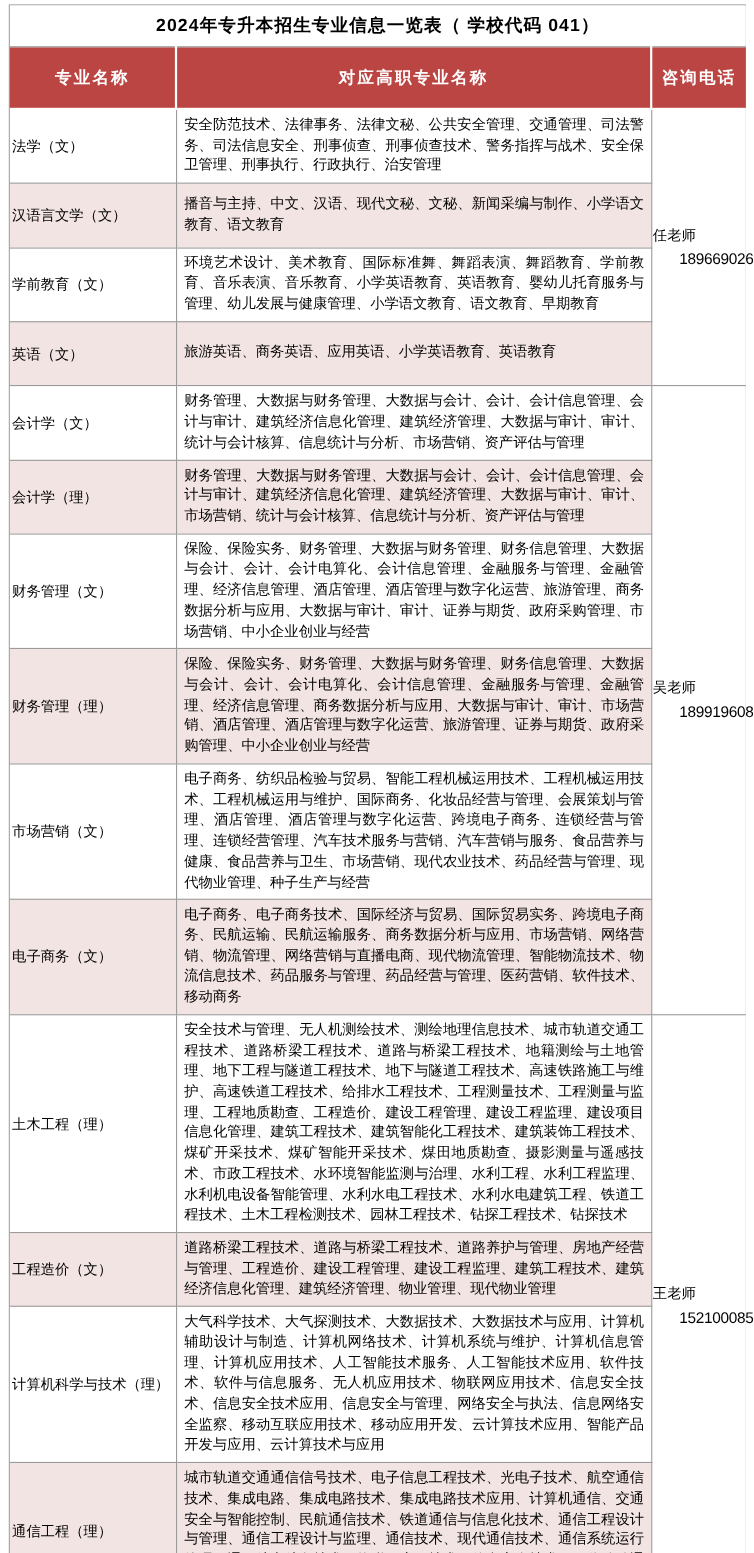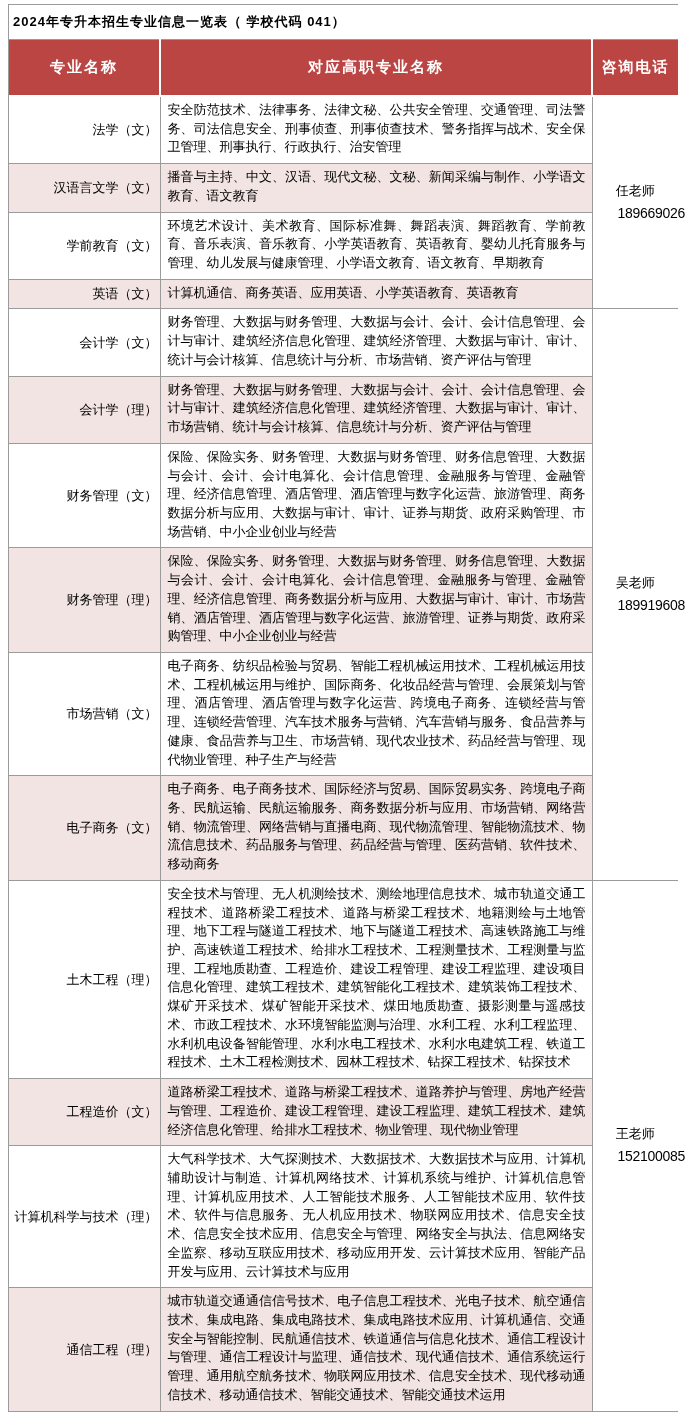--- a/index.html
+++ b/index.html
@@ -21,21 +21,22 @@
     width: 100%;
     border-collapse: collapse;
     border: hidden; 
     table-layout: fixed;
   }
   col.c-major { width: 151px; }
   col.c-voc   { width: 432px; }
   col.c-phone { width: 86px;  }
 
   td.title-cell {
-    font-size: 13px;
+    text-align: center;
+    font-size: 16px;
     font-weight: bold;
     letter-spacing: 1px;
     padding: 8px 4px;
     background: #ffffff;
     border-bottom: 1px solid var(--border, #9b9b9b);
   }
   th.header-cell {
     background: var(--header_bg, #bb4543);
     color: var(--header_text, #ffffff);
     font-size: 15px;
@@ -46,33 +47,32 @@
     letter-spacing: 2px;
   }
   tbody td {
     border: 1px solid var(--border, #9b9b9b);
     font-size: 13px;
     vertical-align: middle;
   }
   tbody tr:nth-child(even) td { background: var(--row_alt_bg, #f2e4e2); }
   tbody tr:nth-child(odd) td  { background: #ffffff; }
   td.major-cell {
-    text-align: right;
-    padding: 0 2px;
+    text-align: left;
+    padding: 20px 2px;
     line-height: 1.35;
   }
   td.voc-cell {
     text-align: justify;
     padding: 5px 6px 5px 7px;
     line-height: 1.44;
     font-family: Liberation Mono, monospace;
   }
   td.contact-cell, tbody tr td.contact-cell {
     background: #ffffff;
-    text-align: center;
     vertical-align: middle;
     padding: 2px 1px;
     line-height: 1.65;
   }
   .contact-name { font-size: 13px; }
   .contact-phone { font-size: 14px; letter-spacing: -0.3px; padding-left: 24px; }
 </style>
 </head>
 <body>
 
@@ -107,21 +107,21 @@
           <tr>
             <td class="major-cell">汉语言文学（文）</td>
             <td class="voc-cell">播音与主持、中文、汉语、现代文秘、文秘、新闻采编与制作、小学语文教育、语文教育</td>
           </tr>
           <tr>
             <td class="major-cell">学前教育（文）</td>
             <td class="voc-cell">环境艺术设计、美术教育、国际标准舞、舞蹈表演、舞蹈教育、学前教育、音乐表演、音乐教育、小学英语教育、英语教育、婴幼儿托育服务与管理、幼儿发展与健康管理、小学语文教育、语文教育、早期教育</td>
           </tr>
           <tr>
             <td class="major-cell">英语（文）</td>
-            <td class="voc-cell">计算机通信、商务英语、应用英语、小学英语教育、英语教育</td>
+            <td class="voc-cell">旅游英语、商务英语、应用英语、小学英语教育、英语教育</td>
           </tr>
           <tr>
             <td class="major-cell">会计学（文）</td>
             <td class="voc-cell">财务管理、大数据与财务管理、大数据与会计、会计、会计信息管理、会计与审计、建筑经济信息化管理、建筑经济管理、大数据与审计、审计、统计与会计核算、信息统计与分析、市场营销、资产评估与管理</td>
             <td class="contact-cell" rowspan="6">
               <div class="contact-name">吴老师</div>
               <div class="contact-phone">18991960818</div>
             </td>
           </tr>
           <tr>
@@ -147,21 +147,21 @@
           <tr>
             <td class="major-cell">土木工程（理）</td>
             <td class="voc-cell">安全技术与管理、无人机测绘技术、测绘地理信息技术、城市轨道交通工程技术、道路桥梁工程技术、道路与桥梁工程技术、地籍测绘与土地管理、地下工程与隧道工程技术、地下与隧道工程技术、高速铁路施工与维护、高速铁道工程技术、给排水工程技术、工程测量技术、工程测量与监理、工程地质勘查、工程造价、建设工程管理、建设工程监理、建设项目信息化管理、建筑工程技术、建筑智能化工程技术、建筑装饰工程技术、煤矿开采技术、煤矿智能开采技术、煤田地质勘查、摄影测量与遥感技术、市政工程技术、水环境智能监测与治理、水利工程、水利工程监理、水利机电设备智能管理、水利水电工程技术、水利水电建筑工程、铁道工程技术、土木工程检测技术、园林工程技术、钻探工程技术、钻探技术</td>
             <td class="contact-cell" rowspan="4">
               <div class="contact-name">王老师</div>
               <div class="contact-phone">15210008572</div>
             </td>
           </tr>
           <tr>
             <td class="major-cell">工程造价（文）</td>
-            <td class="voc-cell">道路桥梁工程技术、道路与桥梁工程技术、道路养护与管理、房地产经营与管理、工程造价、建设工程管理、建设工程监理、建筑工程技术、建筑经济信息化管理、给排水工程技术、物业管理、现代物业管理</td>
+            <td class="voc-cell">道路桥梁工程技术、道路与桥梁工程技术、道路养护与管理、房地产经营与管理、工程造价、建设工程管理、建设工程监理、建筑工程技术、建筑经济信息化管理、建筑经济管理、物业管理、现代物业管理</td>
           </tr>
           <tr>
             <td class="major-cell">计算机科学与技术（理）</td>
             <td class="voc-cell">大气科学技术、大气探测技术、大数据技术、大数据技术与应用、计算机辅助设计与制造、计算机网络技术、计算机系统与维护、计算机信息管理、计算机应用技术、人工智能技术服务、人工智能技术应用、软件技术、软件与信息服务、无人机应用技术、物联网应用技术、信息安全技术、信息安全技术应用、信息安全与管理、网络安全与执法、信息网络安全监察、移动互联应用技术、移动应用开发、云计算技术应用、智能产品开发与应用、云计算技术与应用</td>
           </tr>
           <tr>
             <td class="major-cell">通信工程（理）</td>
             <td class="voc-cell">城市轨道交通通信信号技术、电子信息工程技术、光电子技术、航空通信技术、集成电路、集成电路技术、集成电路技术应用、计算机通信、交通安全与智能控制、民航通信技术、铁道通信与信息化技术、通信工程设计与管理、通信工程设计与监理、通信技术、现代通信技术、通信系统运行管理、通用航空航务技术、物联网应用技术、信息安全技术、现代移动通信技术、移动通信技术、智能交通技术、智能交通技术运用</td>
           </tr>
           <tr>

